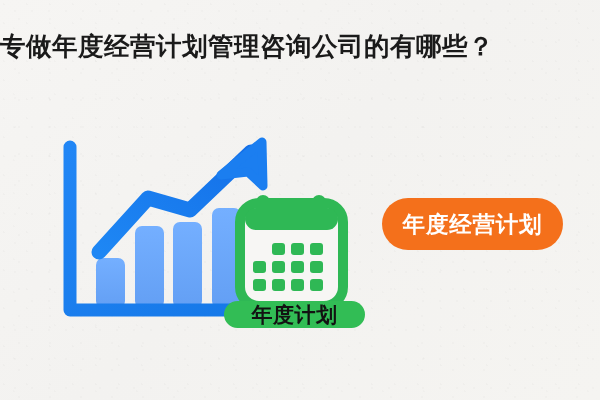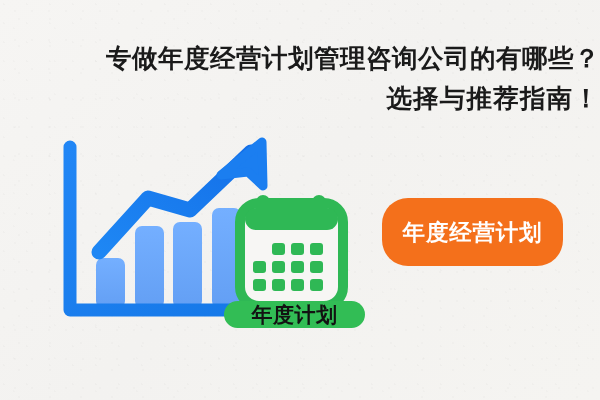--- a/index.html
+++ b/index.html
@@ -23,23 +23,22 @@
       linear-gradient(135deg, #f6f5f3 0%, #f3f2f0 48%, #f5f4f1 100%);
     background-size: 23px 19px, 31px 27px, 17px 29px, 41px 33px, 100% 100%;
   }
 
   
   .title-block {
     position: absolute;
     left: 0;
     top: 26px;
     width: 600px;
-    text-align: right;
+    text-align: left;
     z-index: 6;
-    margin-top: 12px;
   }
   .title-line {
     display: block;
     color: #1a1a1a;
     font-weight: bold;
     font-size: 25.5px;
     line-height: 40px;
     letter-spacing: 0.5px;
     white-space: nowrap;
   }
@@ -80,21 +79,21 @@
     background: #32bd55;
     color: #121212;
     font-size: 21px;
     letter-spacing: 0.5px;
     z-index: 5;
   }
   .badge-orange {
     left: 382px;
     top: 198px;
     width: 181px;
-    height: 68px;
+    height: 52px;
     border-radius: 26px;
     background: #f4701b;
     color: #ffffff;
     font-size: 22.5px;
     letter-spacing: 0.8px;
     z-index: 5;
   }
 </style>
 </head>
 <body>
@@ -160,20 +159,19 @@
           <rect x="272" y="279" width="13" height="12" rx="3" ry="3"></rect>
           <rect x="291" y="279" width="13" height="12" rx="3" ry="3"></rect>
           <rect x="310" y="279" width="13" height="12" rx="3" ry="3"></rect>
         </g>
       </g>
     </svg>
   </div>
 
   <div class="title-block">
     <span class="title-line l1">专做年度经营计划管理咨询公司的有哪些？</span>
-    <span class="title-line l2">选择与推荐指南！</span>
   </div>
 
   <div class="badge badge-green">年度计划</div>
 
   <div class="badge badge-orange">年度经营计划</div>
 
 </div>
 
 </body></html>

